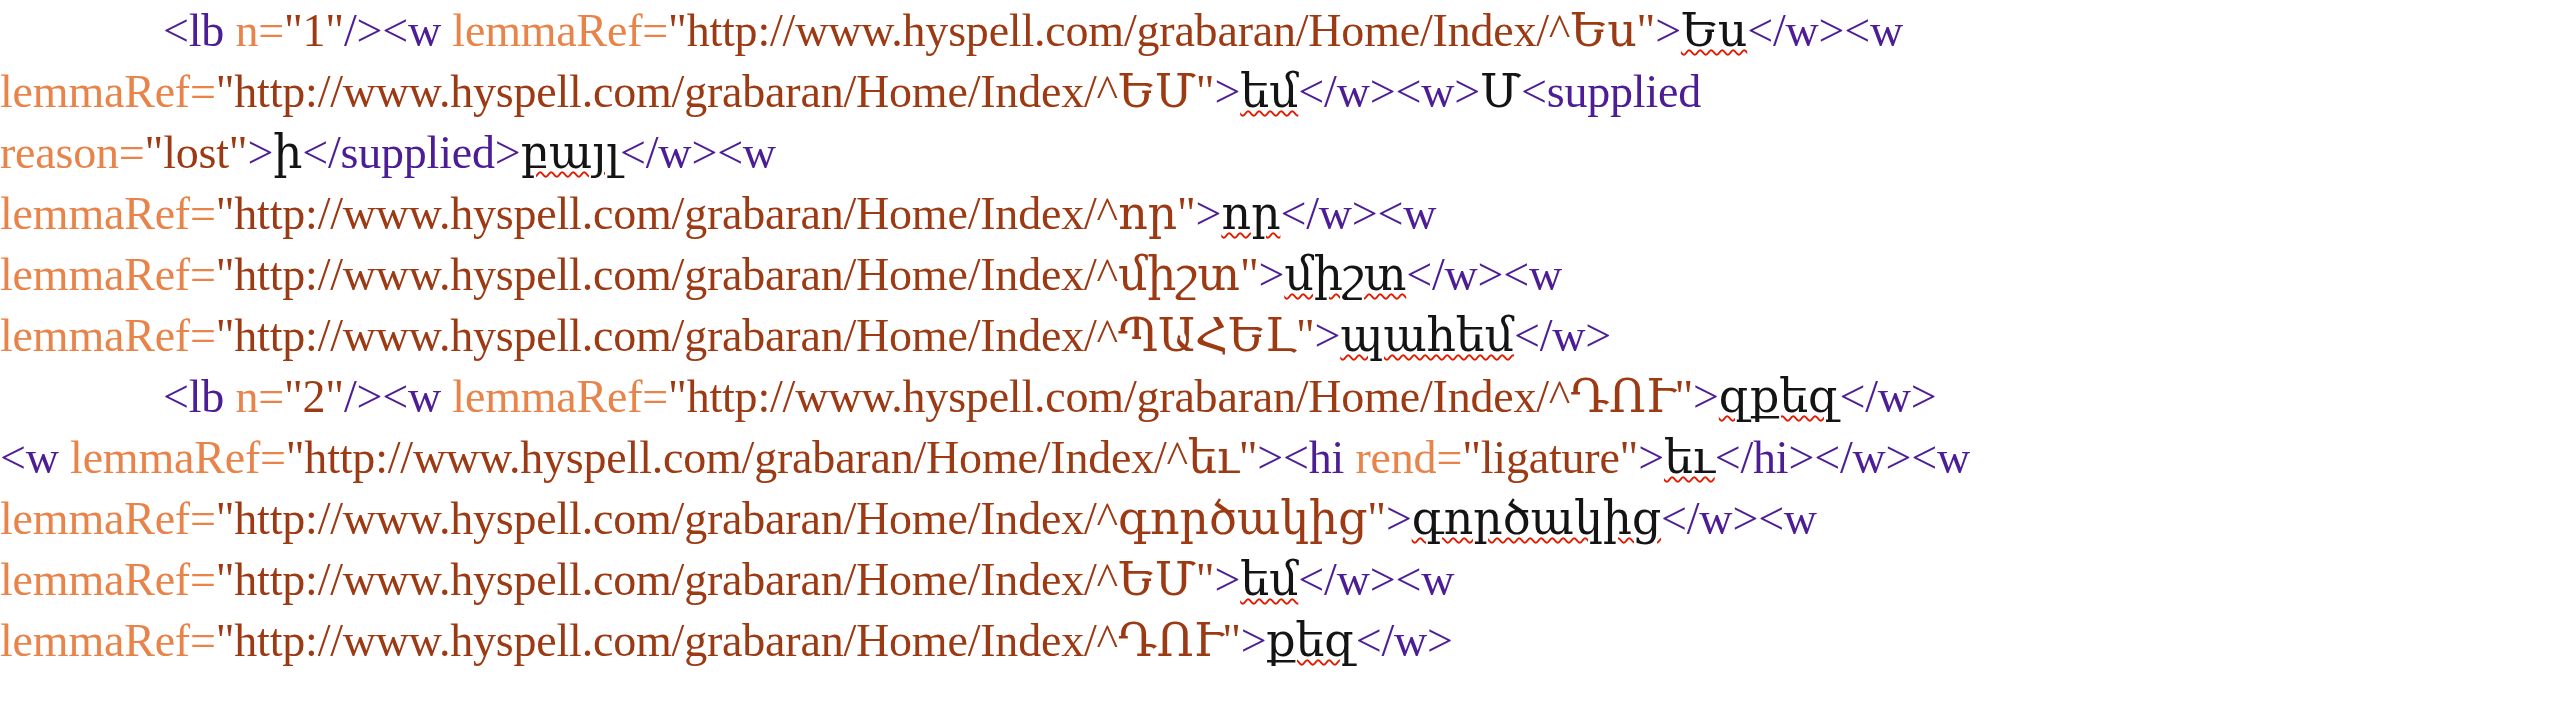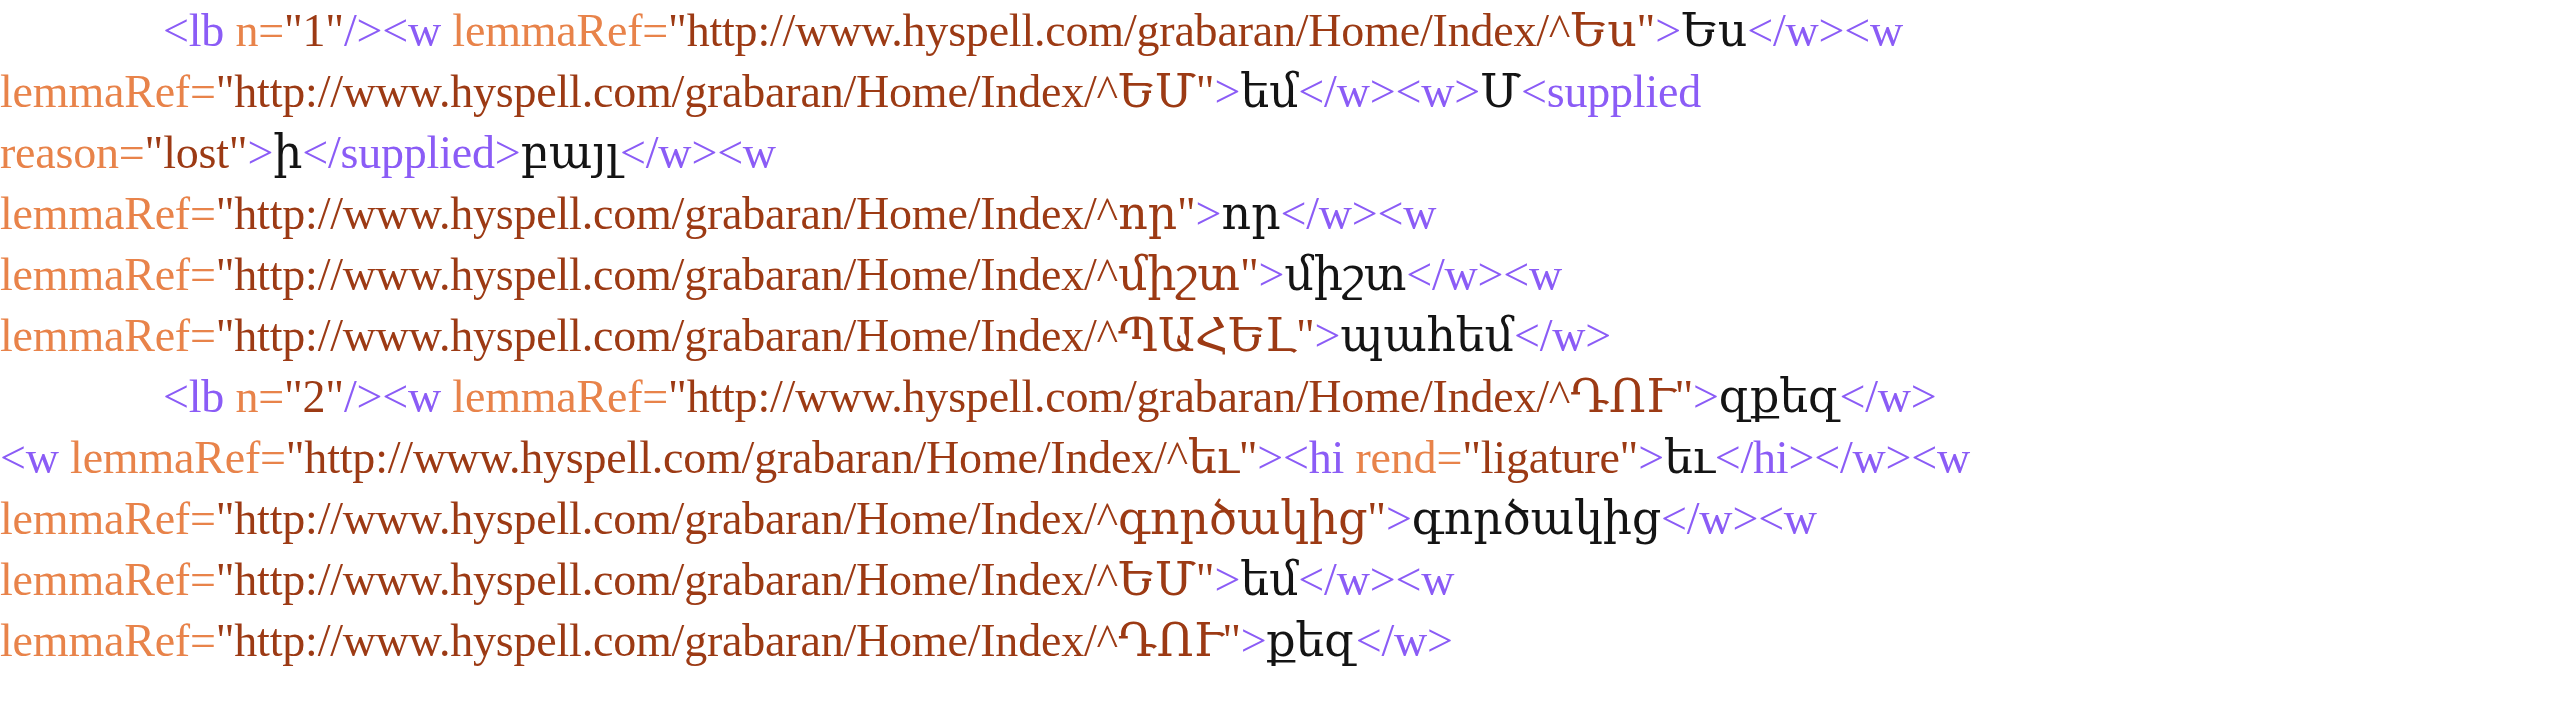--- a/index.html
+++ b/index.html
@@ -27,27 +27,28 @@
     letter-spacing: -0.2px;
   }
 
   .code-line {
     white-space: pre;
     height: 61px;
     display: block;
   }
 
   
-  .tok-tag      { color: #8b5cf6; }   
+  .tok-tag      { color: #4c1d95; }   
   .tok-attr     { color: #e8834a; }   
   .tok-val      { color: #9c3a14; }   
   .tok-text     { color: #141414; }
 
   
   .spell {
+    text-decoration: underline;
     text-decoration-style: wavy;
     text-decoration-color: #e01b00;
     text-decoration-thickness: 2.4px;
     text-underline-offset: 3.3px;
   }
   .indent { display: inline-block; }
 </style>
 </head>
 <body>
 

